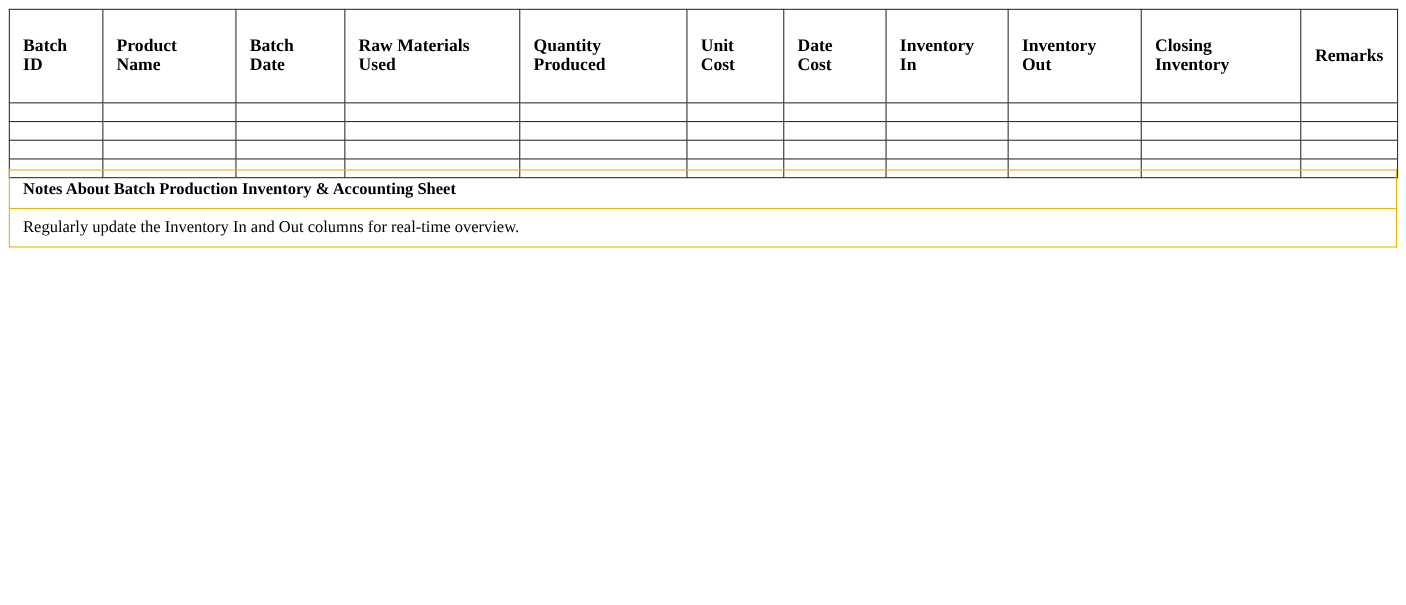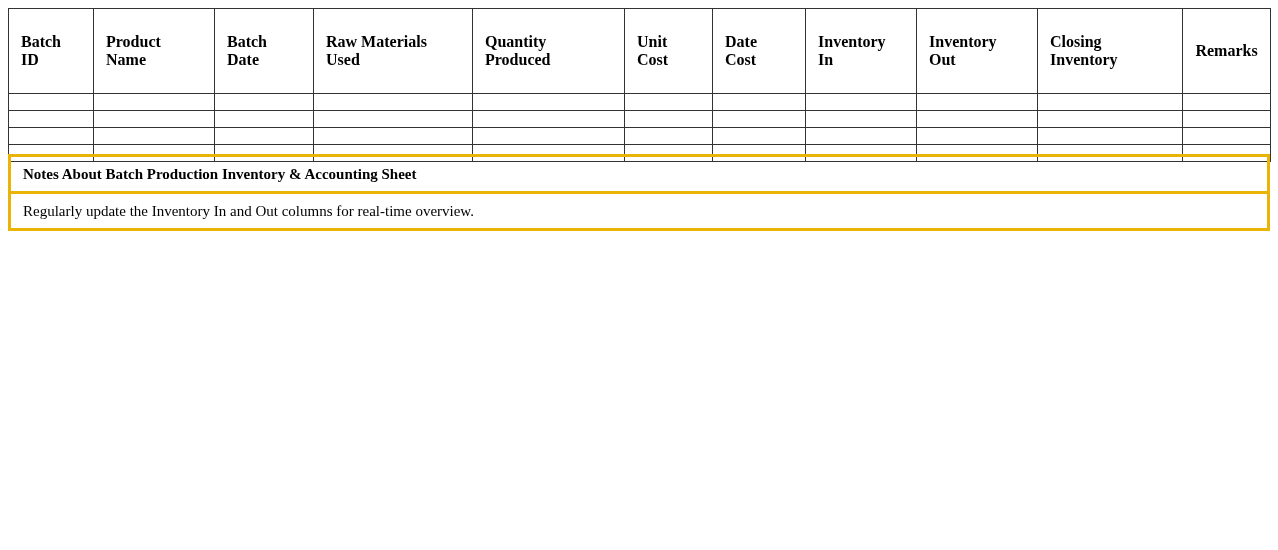--- a/index.html
+++ b/index.html
@@ -4,21 +4,21 @@
 <style>
   html, body { margin: 0; padding: 0; background: #ffffff; }
   body { width: 1278px; height: 550px; position: relative; font-family: "Liberation Serif", serif; color: #000; }
   table { border-collapse: collapse; }
   .main-table { position: absolute; left: 8px; top: 8px; width: 1262px; table-layout: fixed; }
   .main-table th, .main-table td { border: 1px solid #333; padding: 0 12px; }
   .main-table th { font-weight: bold; font-size: 16px; text-align: left; vertical-align: middle; height: 52px; line-height: 18px; }
   .main-table th.center { text-align: center; padding: 16px 4px; }
   .main-table td { height: 16px; }
   .notes-table { position: absolute; left: 8px; top: 154px; width: 1262px; }
-  .notes-table td { border: 3px solid #eab308; padding: 0 12px; height: 34px; font-size: 15px; vertical-align: middle; }
+  .notes-table td { border: 1px solid #eab308; padding: 0 12px; height: 34px; font-size: 15px; vertical-align: middle; }
   .notes-table td.title { font-weight: bold; }
 </style>
 </head>
 <body>
 
 <table class="main-table">
   <colgroup>
     <col style="width:85px">
       <col style="width:121px">
       <col style="width:99px">

